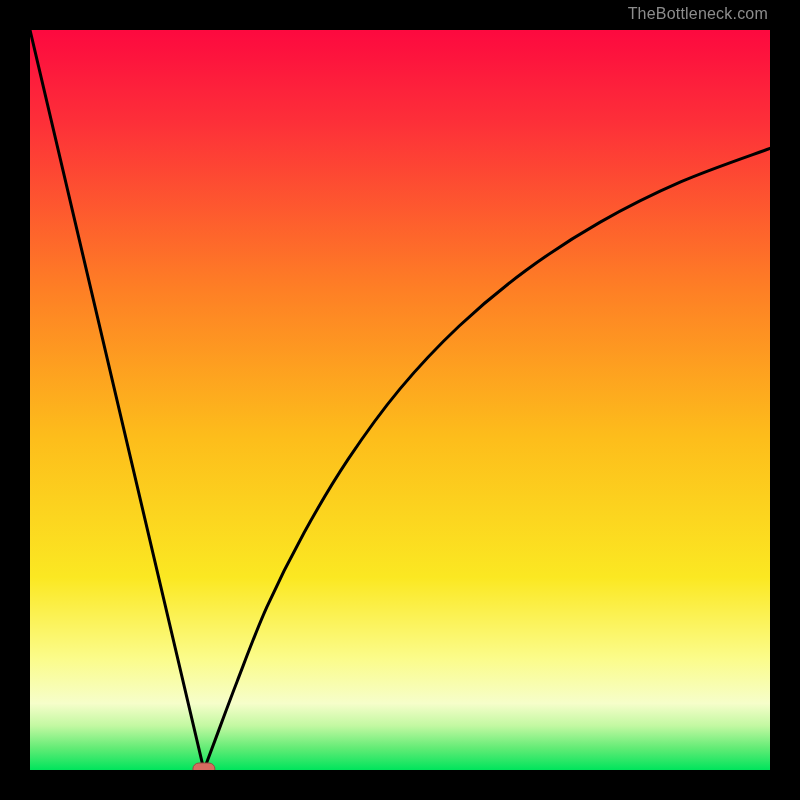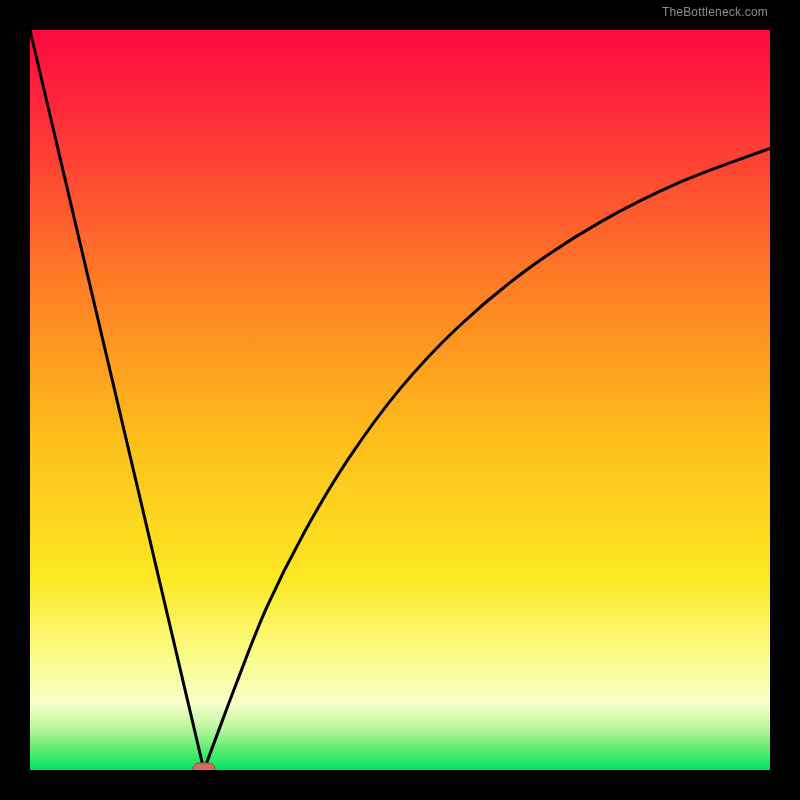--- a/index.html
+++ b/index.html
@@ -24,21 +24,21 @@
     left: 0;
     top: 0;
     width: 740px;
     height: 740px;
   }
   .watermark {
     position: absolute;
     top: 5px;
     right: 32px;
     color: #8c8c8c;
-    font-size: 12px;
+    font-size: 16px;
     font-weight: 500;
     letter-spacing: 0.2px;
   }
   svg {
     display: block;
   }
 </style>
 </head>
 <body>
 

